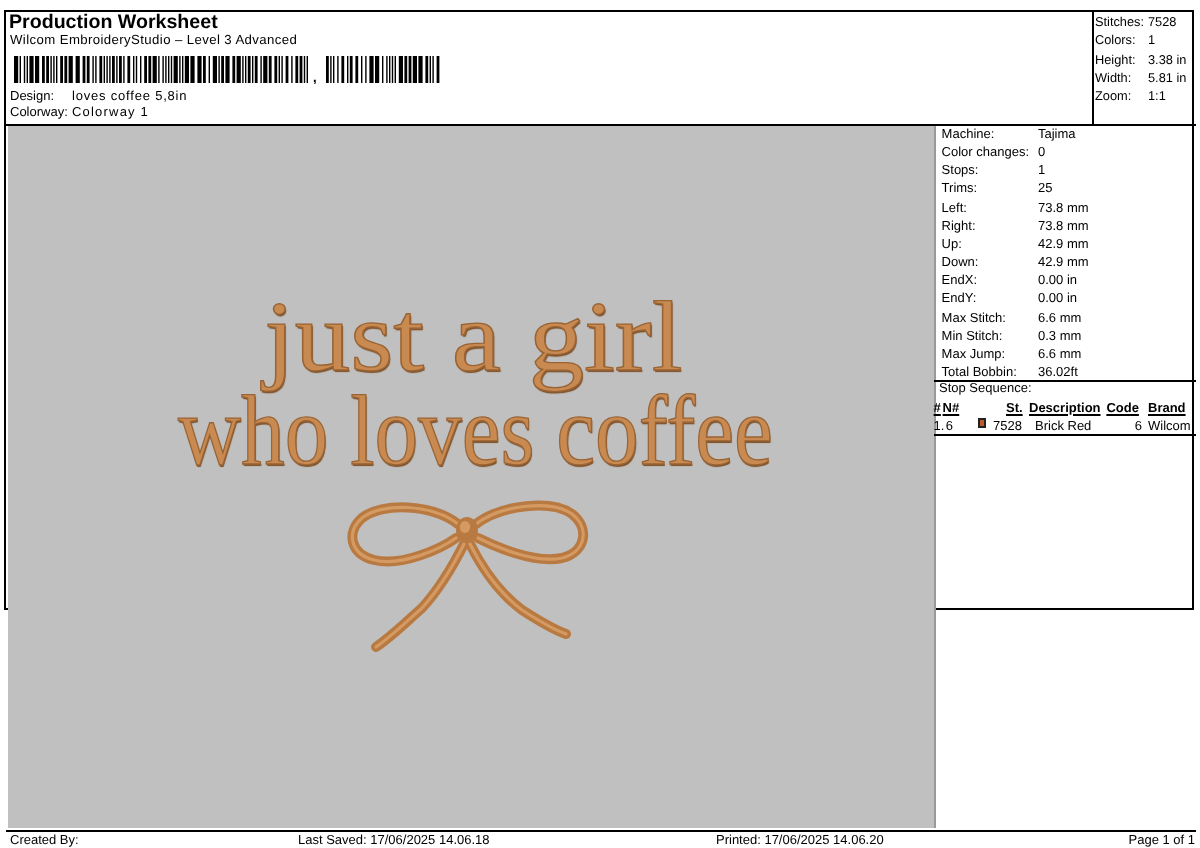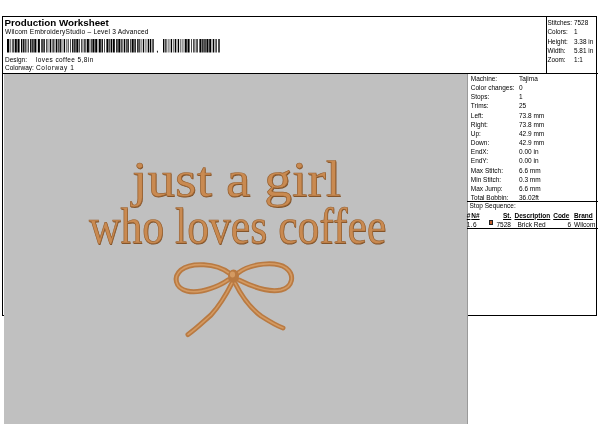--- a/index.html
+++ b/index.html
@@ -1,17 +1,17 @@
 <!DOCTYPE html>
 <html><head><meta charset="utf-8">
 <style>
 * { margin:0; padding:0; box-sizing:border-box; }
 html,body { width:600px; height:424px; background:#fff; font-family:"Liberation Sans", sans-serif; }
 .abs { position:absolute; }
-#page { position:absolute; left:2px; top:16px; width:595px; height:300px; border:1px solid #000; background:#fff; }
+#page { position:absolute; left:2px; top:5px; width:595px; height:300px; border:1px solid #000; background:#fff; }
 .lbl { position:absolute; font-size:6.5px; color:#000; white-space:nowrap; }
 #gray { position:absolute; left:1px; top:57px; width:464px; height:351px; background:#c0c0c0; border-right:1px solid #9a9a9a; }
 .emb { position:absolute; font-family:"Liberation Serif", serif; color:#c98a51; white-space:nowrap;
        -webkit-text-stroke: 0.7px #9a6434; text-shadow: 0.5px 0.8px 0.5px #7d4f26; }
 </style></head>
 <body>
 <div id="page">
 
   <div class="lbl" style="left:1.5px;top:0.2px;font-size:9.8px;font-weight:bold;">Production Worksheet</div>
   <div class="lbl" style="left:2px;top:11.2px;font-size:6.6px;letter-spacing:0.2px;">Wilcom EmbroideryStudio – Level 3 Advanced</div>

